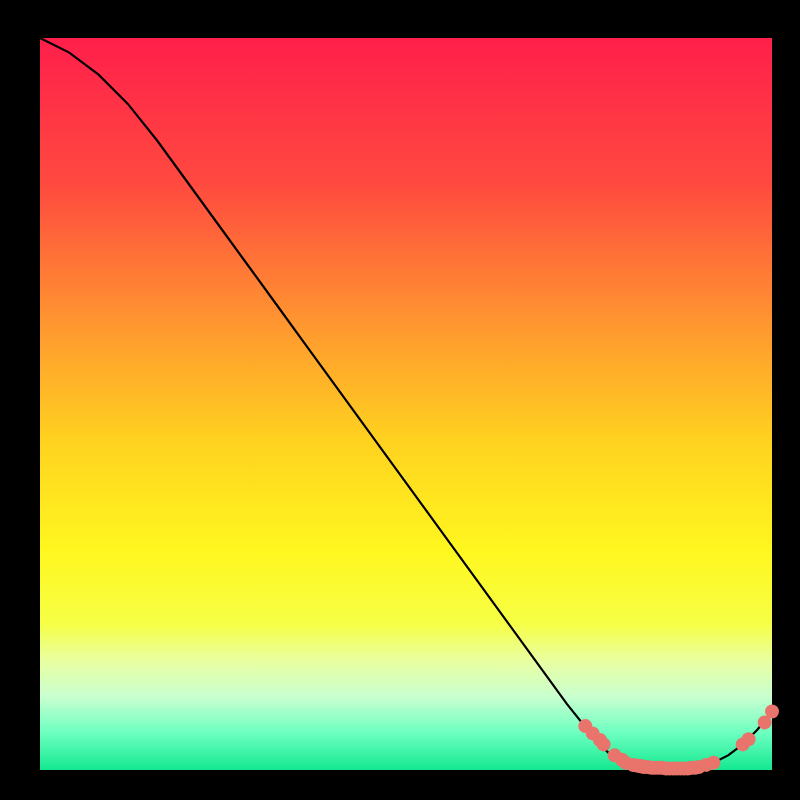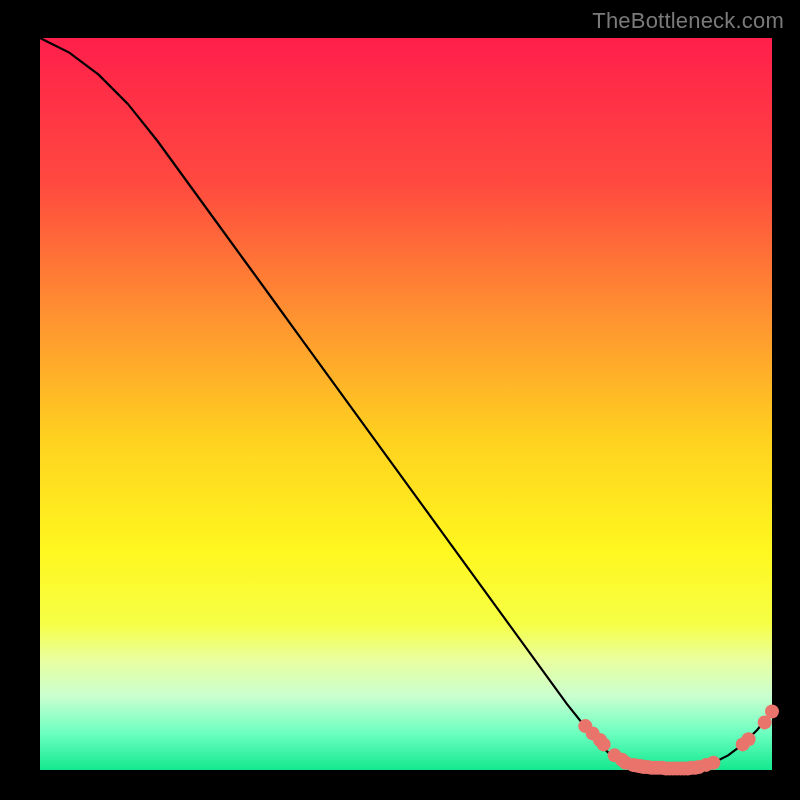--- a/index.html
+++ b/index.html
@@ -32,21 +32,20 @@
     top: 0;
     width: 800px;
     height: 800px;
     z-index: 2;
   }
 </style>
 </head>
 <body>
 
 <div class="frame">
-  <div class="watermark">TheBottleneck.com</div>
 
   <svg class="plot" viewBox="0 0 800 800">
     <defs>
       <linearGradient id="bg-grad" x1="0" y1="0" x2="0" y2="1">
           <stop offset="0%" stop-color="#ff1f4b"></stop>
           <stop offset="20%" stop-color="#ff4a3f"></stop>
           <stop offset="40%" stop-color="#ff9a2f"></stop>
           <stop offset="55%" stop-color="#ffd21f"></stop>
           <stop offset="70%" stop-color="#fff71f"></stop>
           <stop offset="80%" stop-color="#f6ff45"></stop>

